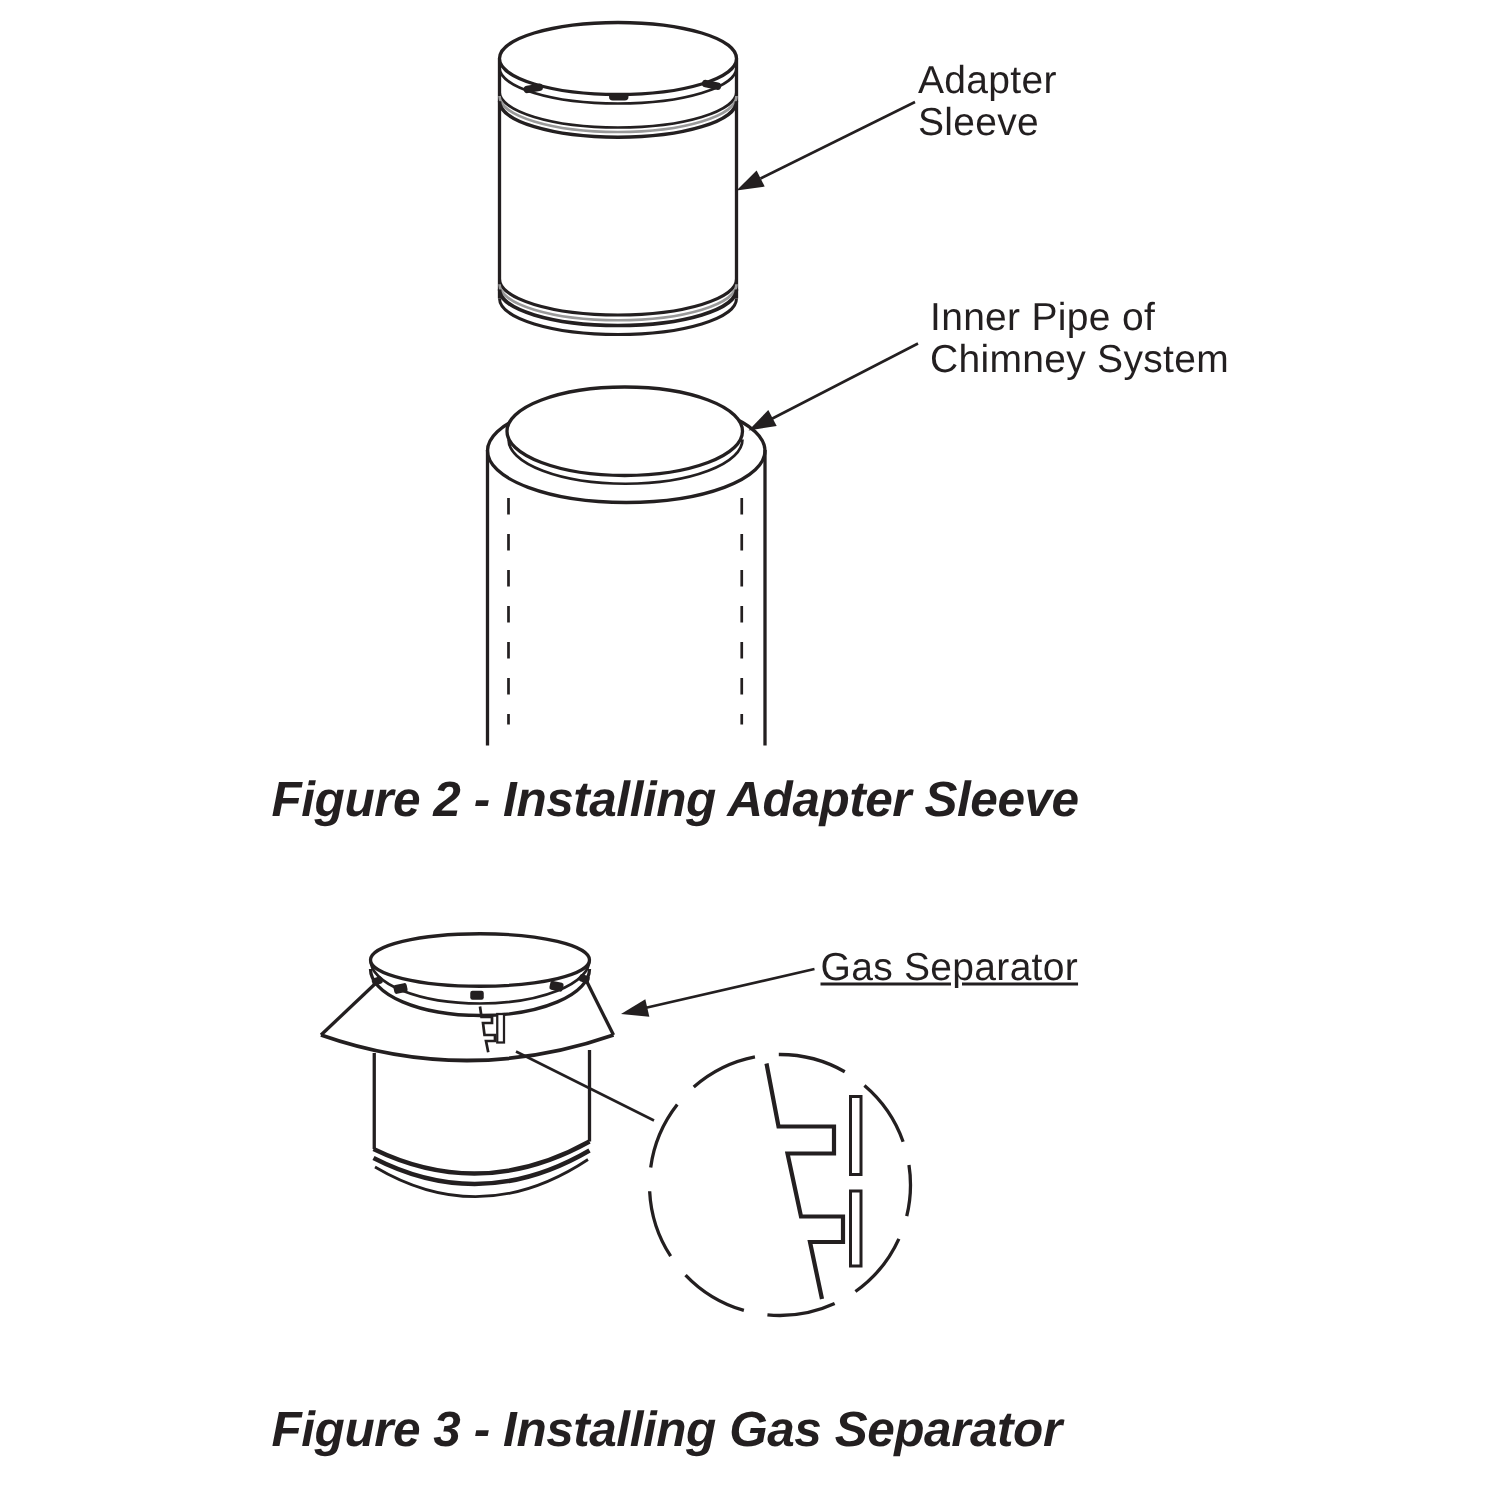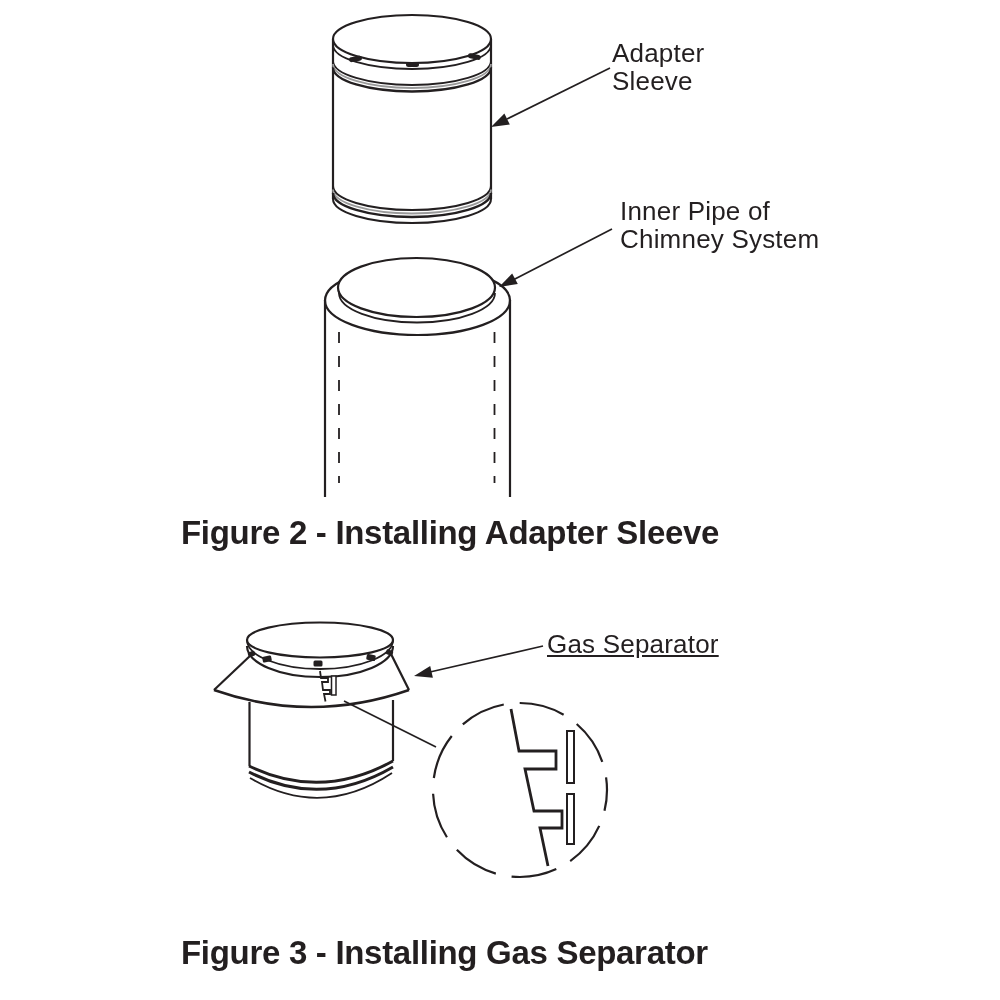--- a/index.html
+++ b/index.html
@@ -8,21 +8,21 @@
     font-family:"Liberation Sans","DejaVu Sans",sans-serif;
     color:#231f20;position:relative;overflow:hidden;
   }
   .page{position:absolute;left:0;top:0;width:1000px;height:1000px;}
   svg{position:absolute;left:0;top:0;}
   .lbl{
     position:absolute;font-size:26px;line-height:28px;color:#231f20;
     white-space:pre-line;letter-spacing:0.2px;
   }
   .cap{
-    position:absolute;font-size:33px;line-height:40px;font-weight:bold;
+    position:absolute;font-size:33px;line-height:40px;font-weight:bold;font-style:italic;
     color:#231f20;white-space:nowrap;letter-spacing:-0.3px;
   }
   .ink{stroke:#231f20;fill:none;}
   .ink-fill{fill:#231f20;stroke:none;}
   .white{fill:#ffffff;}
   .shade{stroke:#9a9a9a;fill:none;}
 </style>
 </head>
 <body>
 

